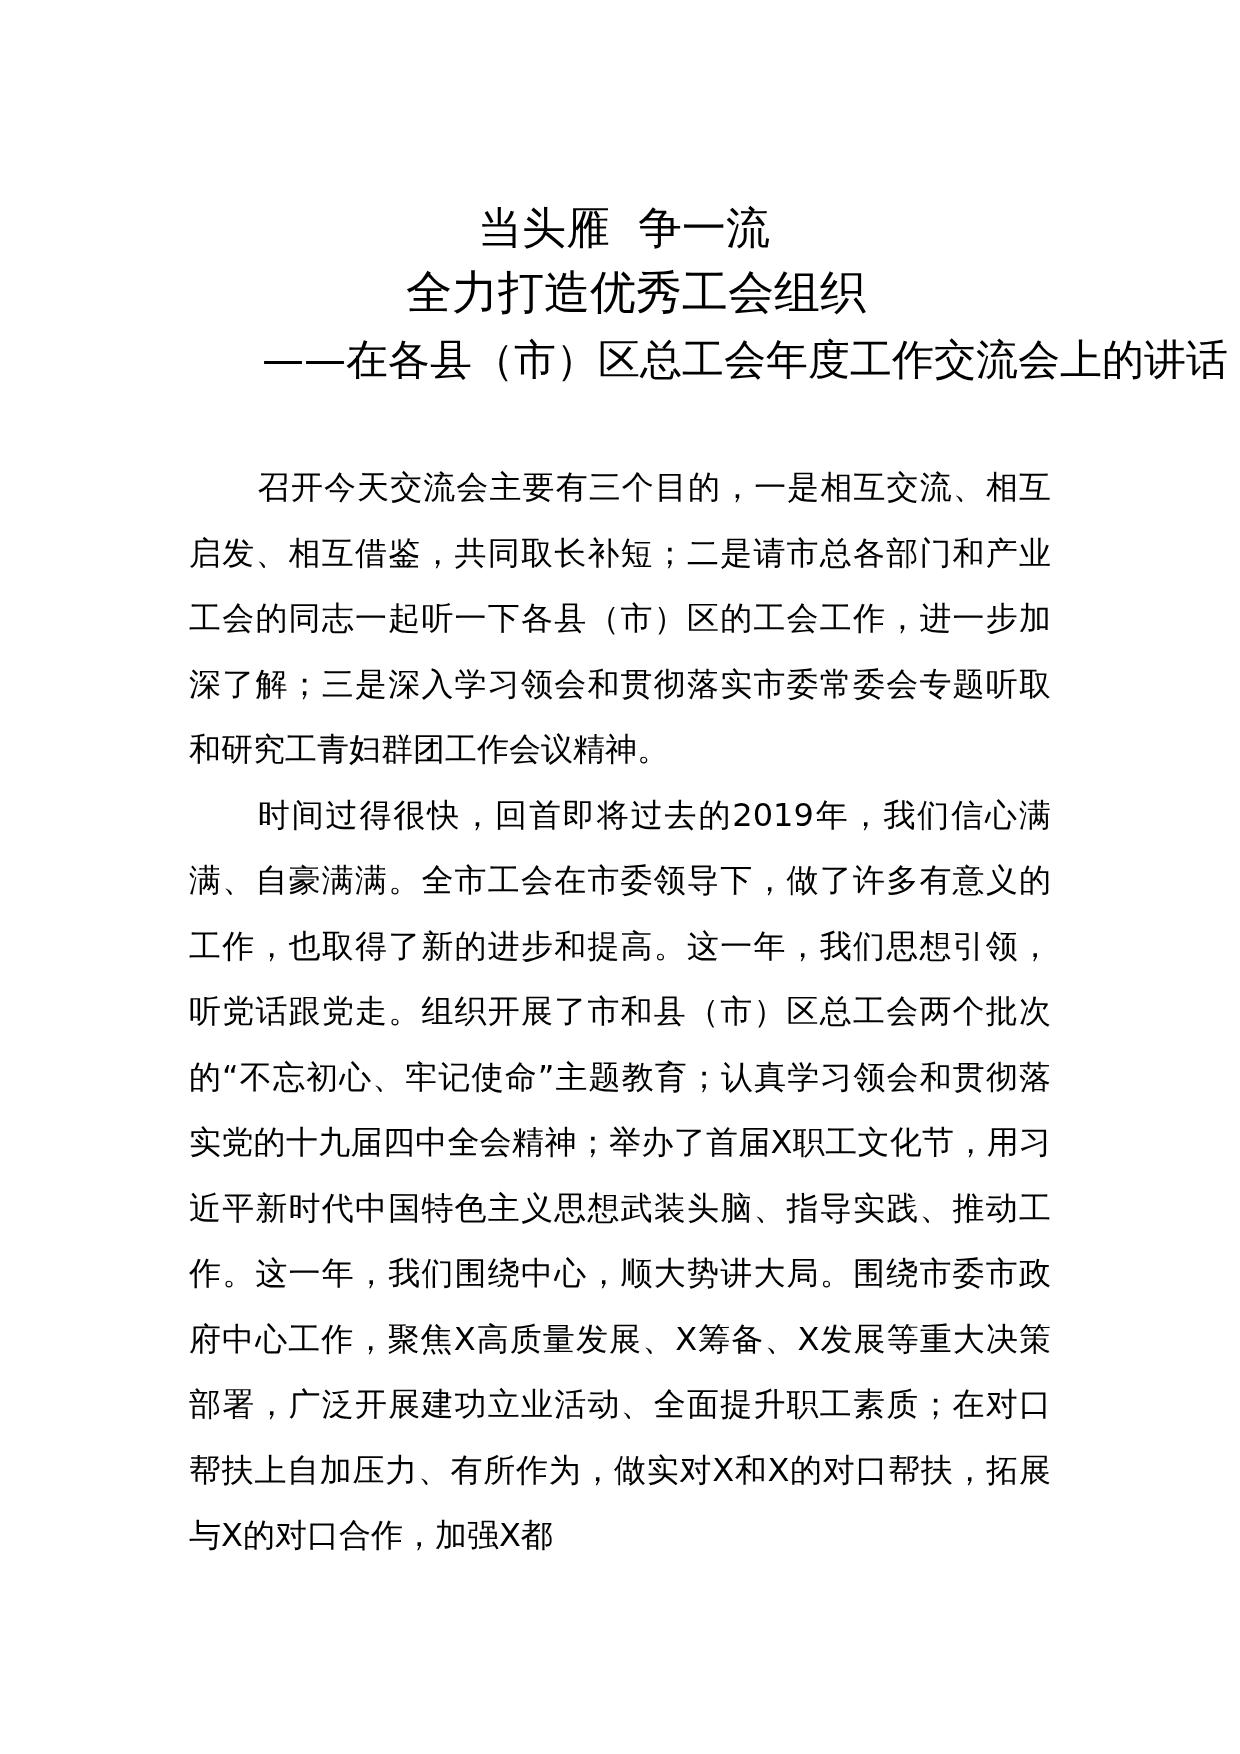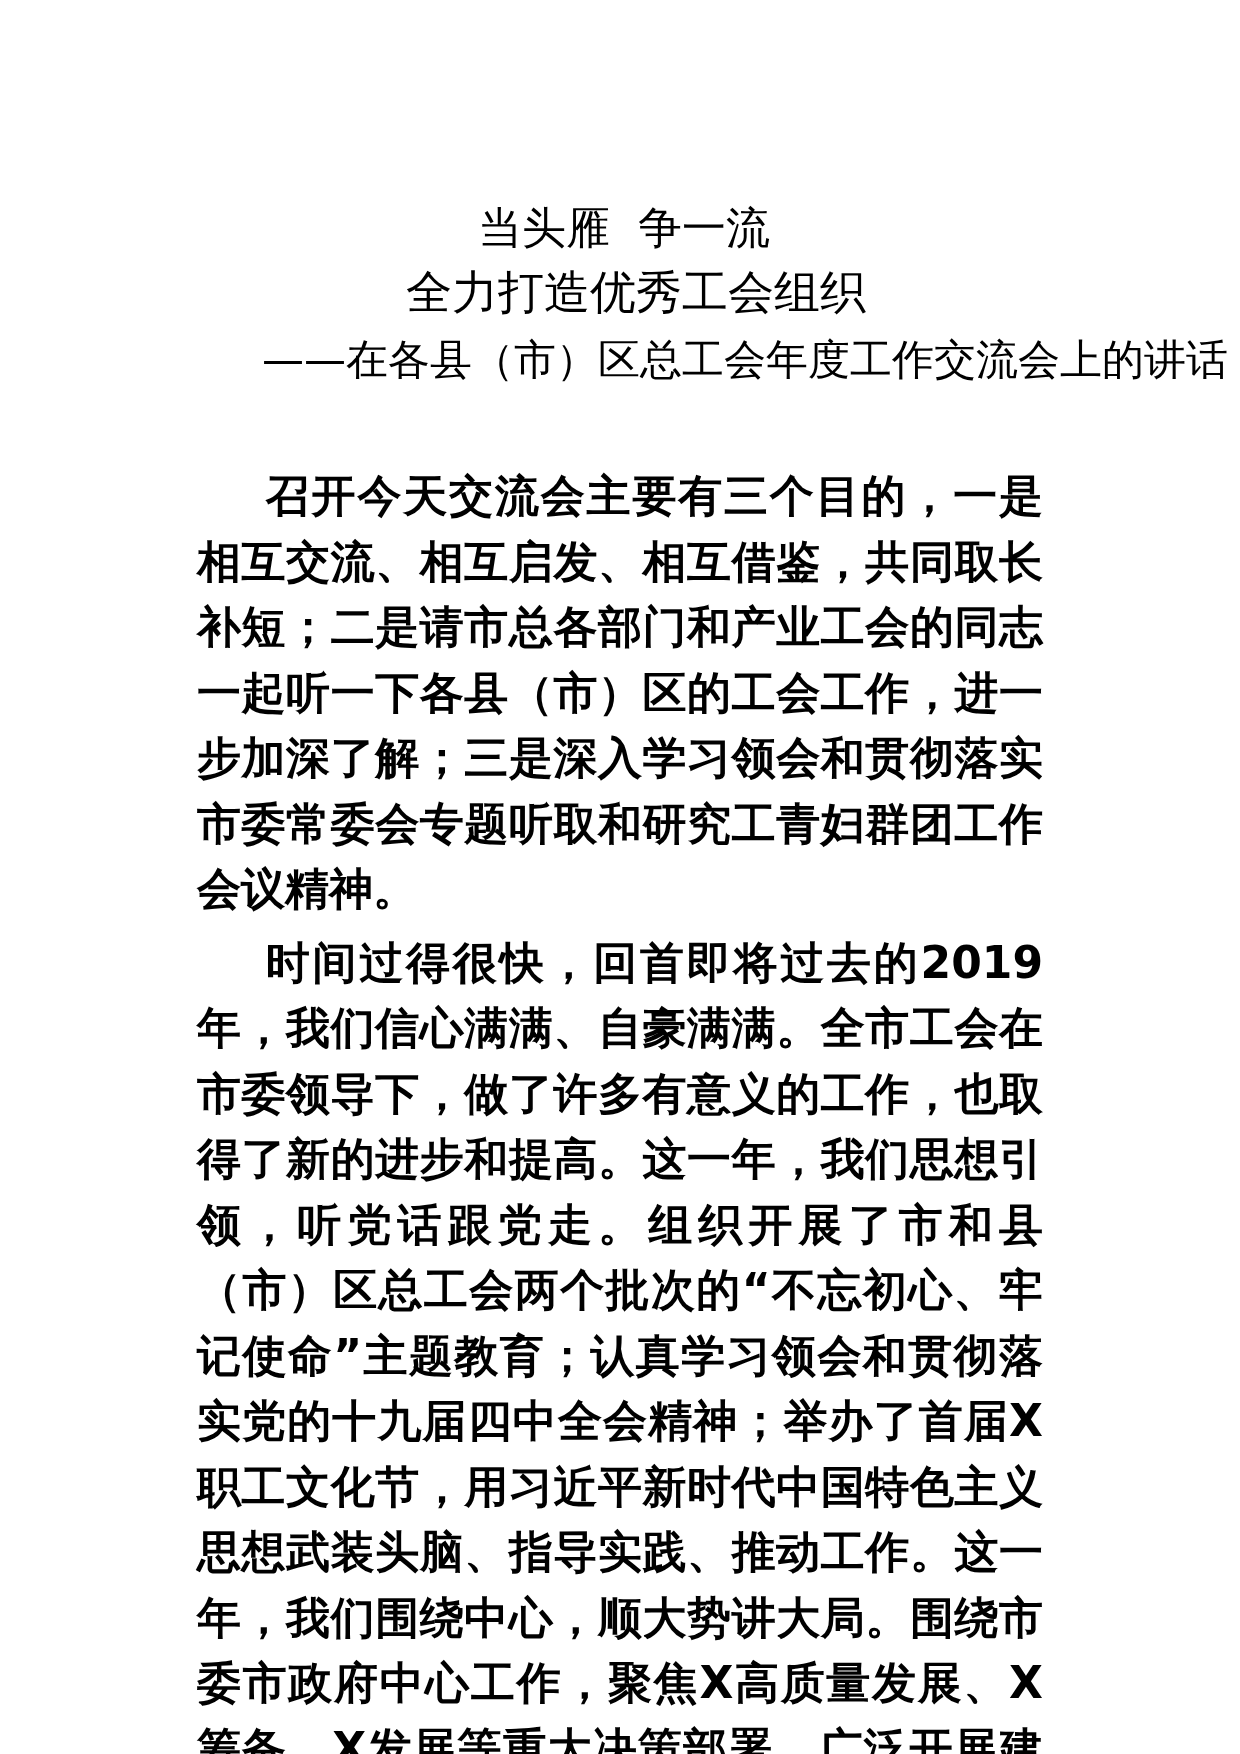--- a/index.html
+++ b/index.html
@@ -59,29 +59,28 @@
       white-space: nowrap;
       margin-left: 25px;
     }
     .body-text {
       position: absolute;
       left: 189px;
       top: 455px;
       width: 862px;
     }
     .body-text p {
-      margin: 8px;
-      font-size: 44px;
+      margin: 0;
+      font-size: 32px;
       line-height: 65.5px;
       text-indent: 68.8px;
       text-align: justify;
       text-align-last: left;
       word-break: break-all;
       font-family: "DejaVu Sans", "Liberation Sans", sans-serif;
-      font-weight: bold;
     }
   </style>
 </head>
 <body>
 
 <div class="page">
 
   <div class="title title-1">当头雁  争一流</div>
 
   <div class="title title-2">全力打造优秀工会组织</div>

